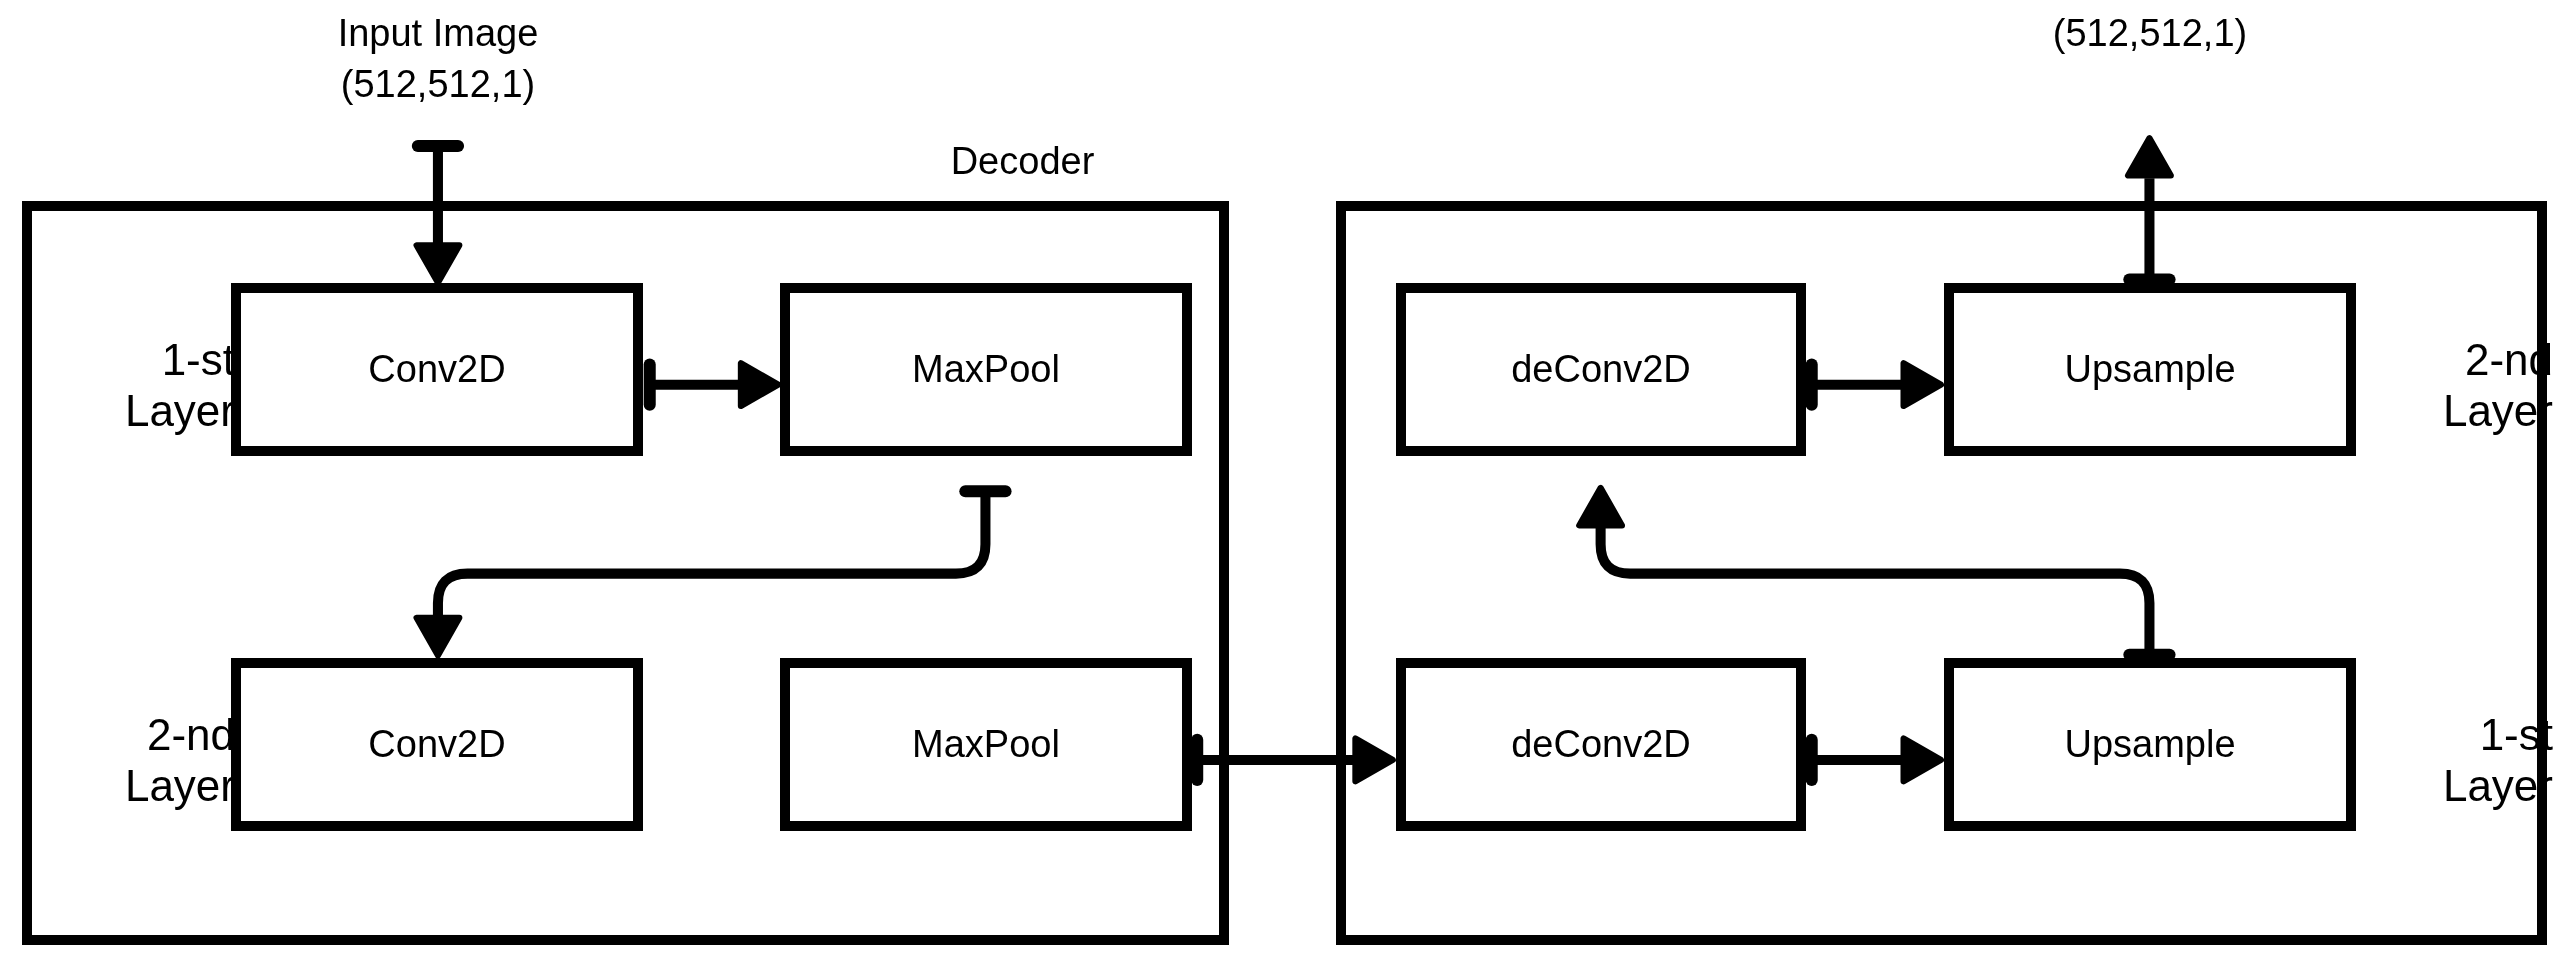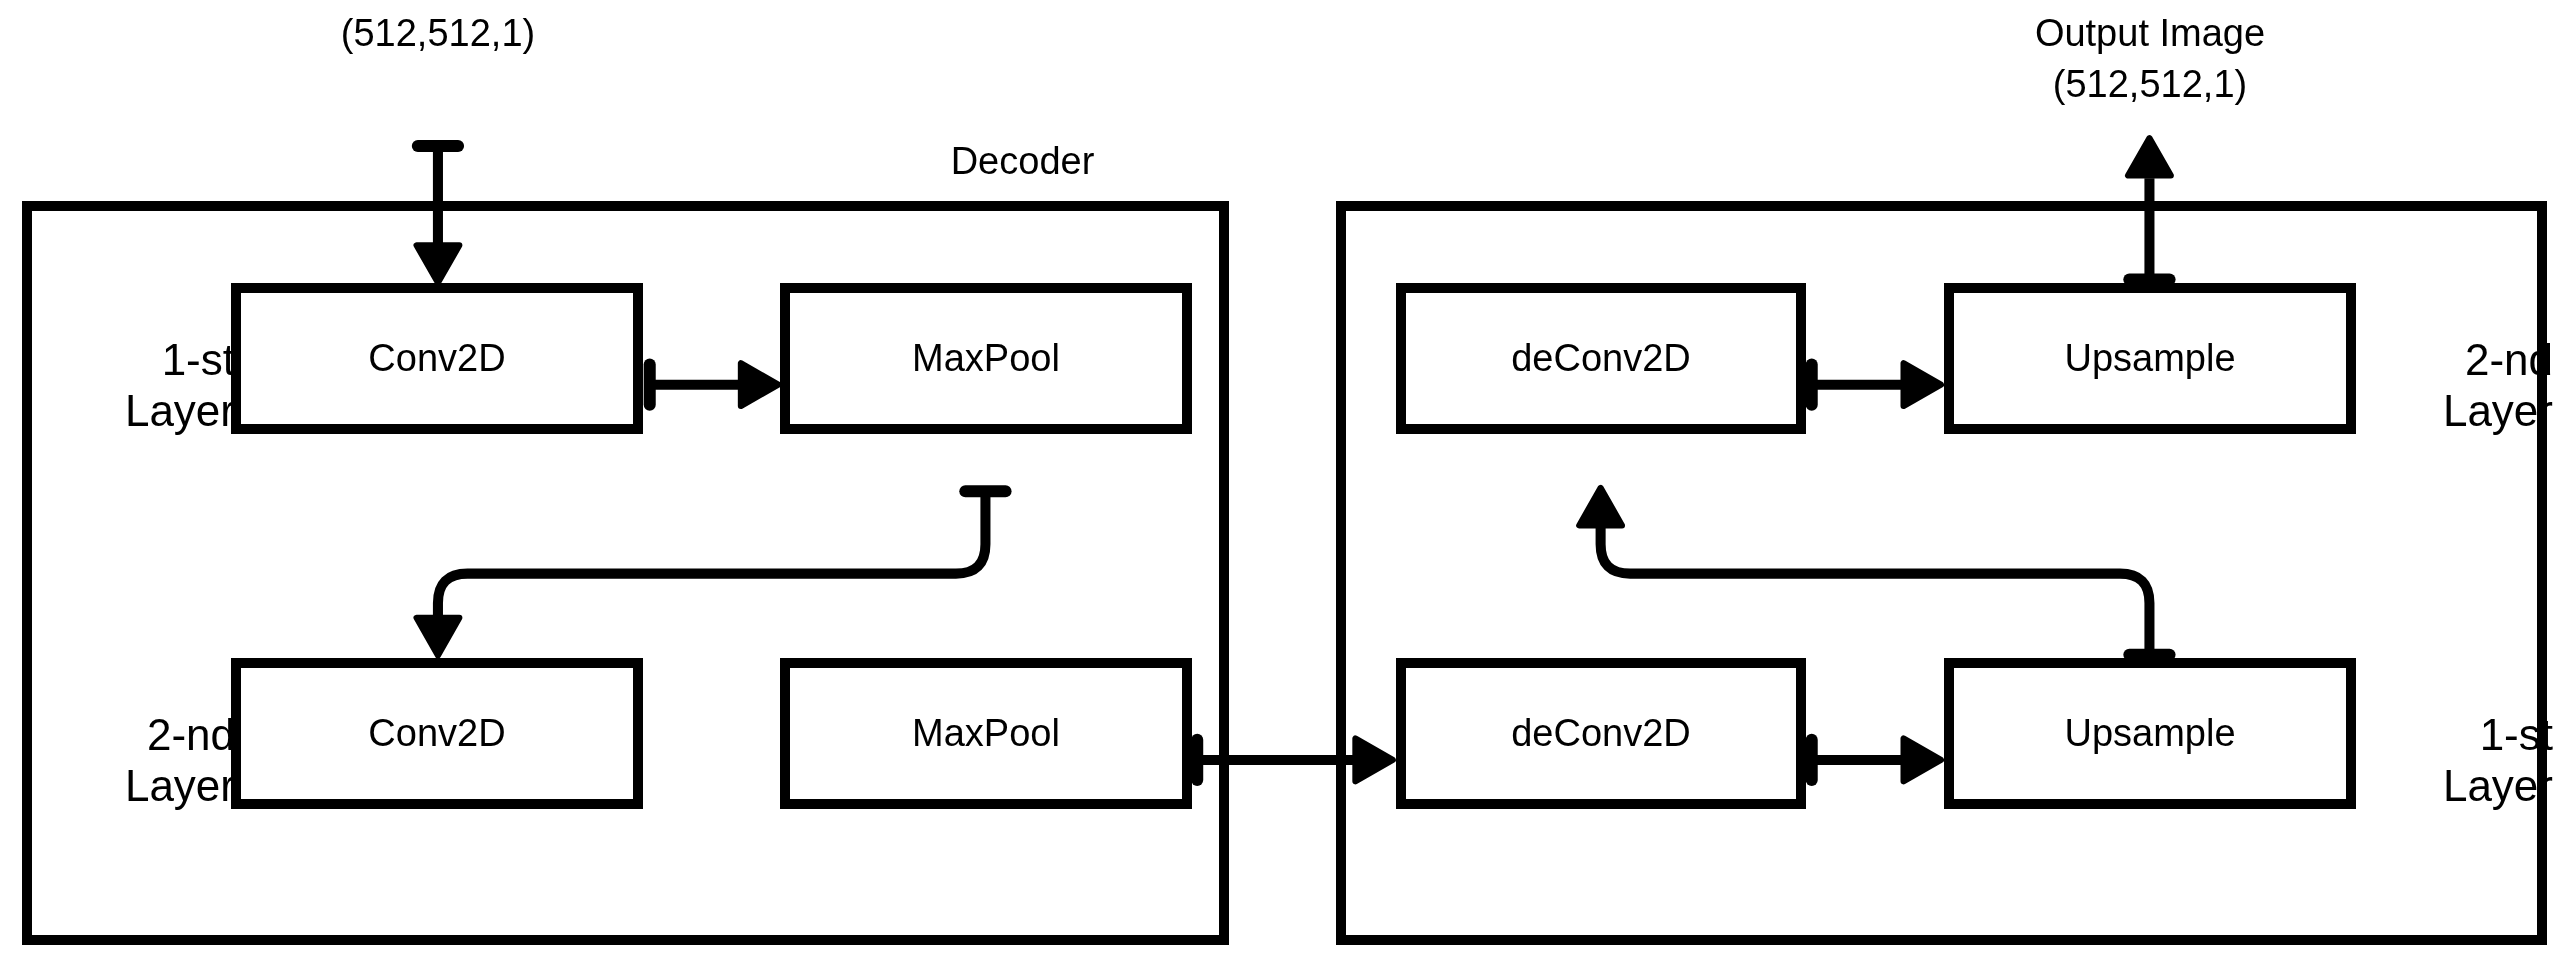--- a/index.html
+++ b/index.html
@@ -26,21 +26,21 @@
   .container.decoder { left: 1336px; top: 201px; width: 1211px; height: 744px; }
   .box {
     position: absolute;
     border: 10px solid #000000;
     box-sizing: border-box;
     background: #ffffff;
     display: flex;
     align-items: center;
     justify-content: center;
     font-size: 38px;
-    height: 151px;
+    height: 173px;
   }
   .io-label {
     position: absolute;
     width: 416px;
     text-align: center;
     font-size: 38px;
     line-height: 51px;
     top: 8px;
   }
   .section-title {
@@ -67,24 +67,24 @@
   .shaft  { stroke: #000000; stroke-width: 15; fill: none; }
   .tee    { stroke: #000000; stroke-width: 18; stroke-linecap: round; }
   .ahead  { fill: #000000; stroke: #000000; stroke-width: 9; stroke-linejoin: round; }
 </style>
 </head>
 <body>
 
 <div class="canvas">
 
   <div class="io-label" style="left:230px;">
+    <div>Input Image</div>
     <div>(512,512,1)</div>
   </div>
   <div class="io-label" style="left:1942px;">
-    <div>Output Image</div>
     <div>(512,512,1)</div>
   </div>
 
   <div class="section-title" style="left:855px;">Decoder</div>
 
   <div class="container encoder"></div>
   <div class="container decoder"></div>
 
   <div class="layer-label" style="left:27px; top:334px;">
     <div>1-st</div>

